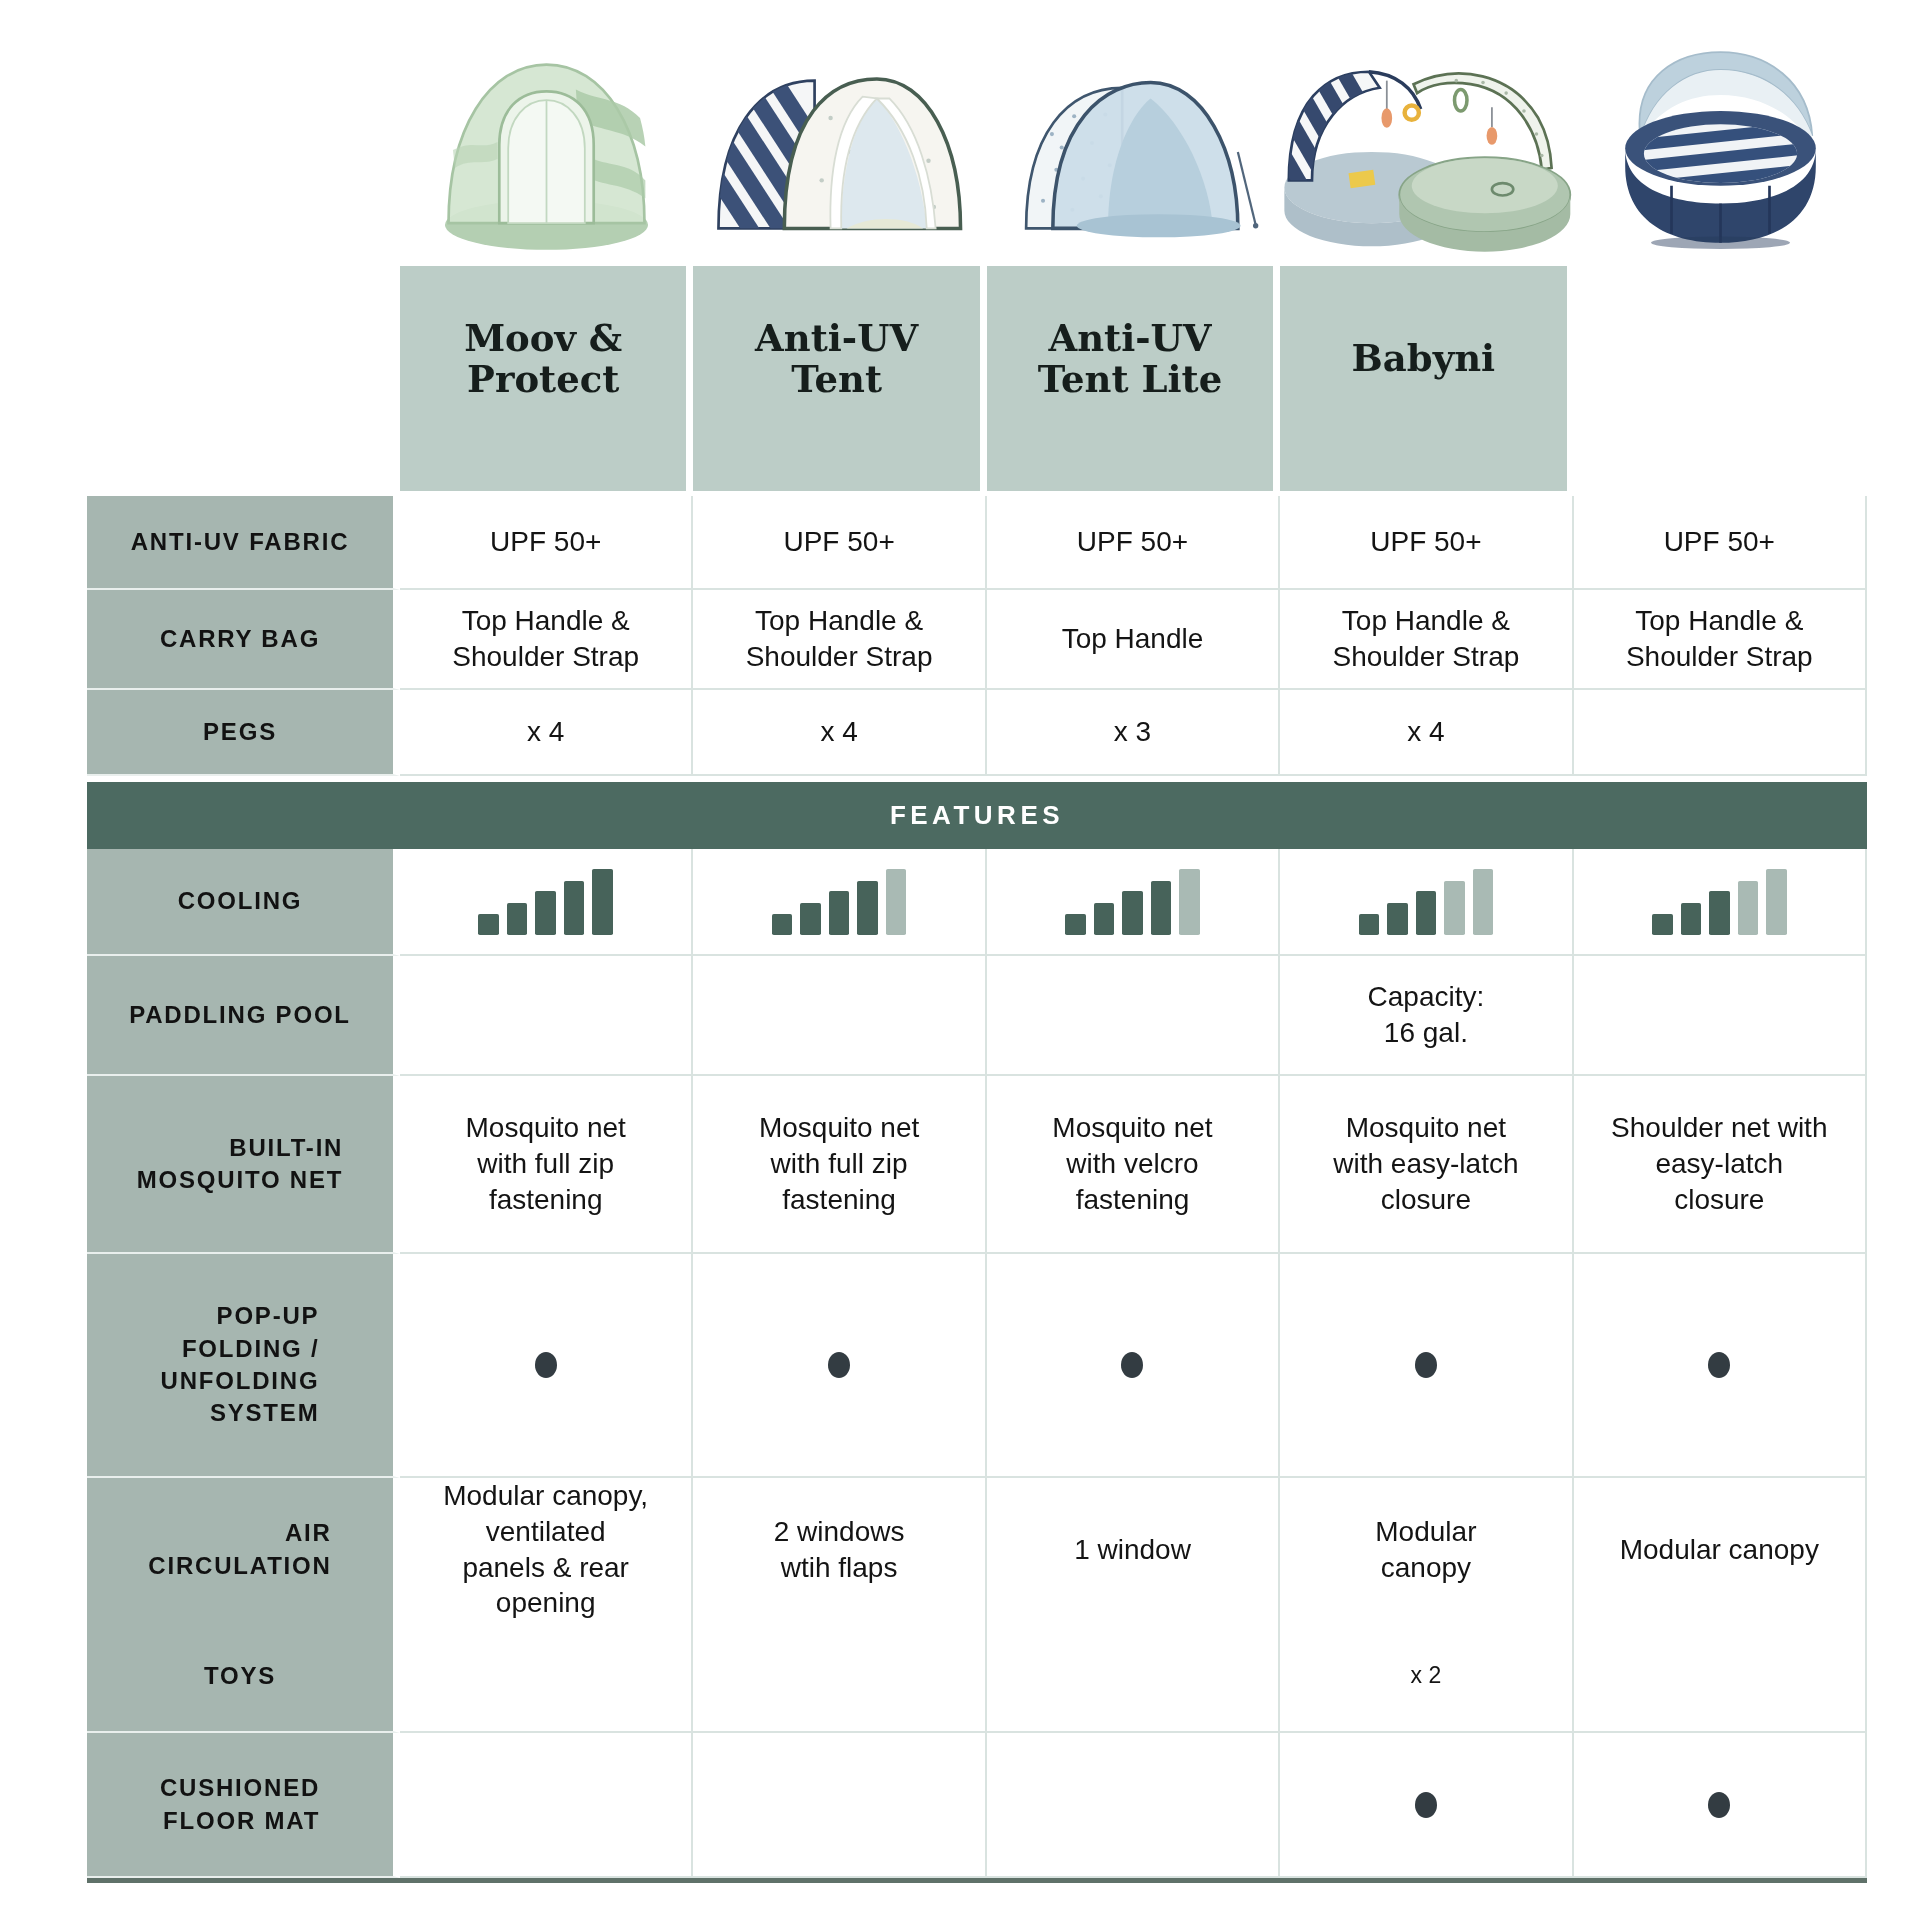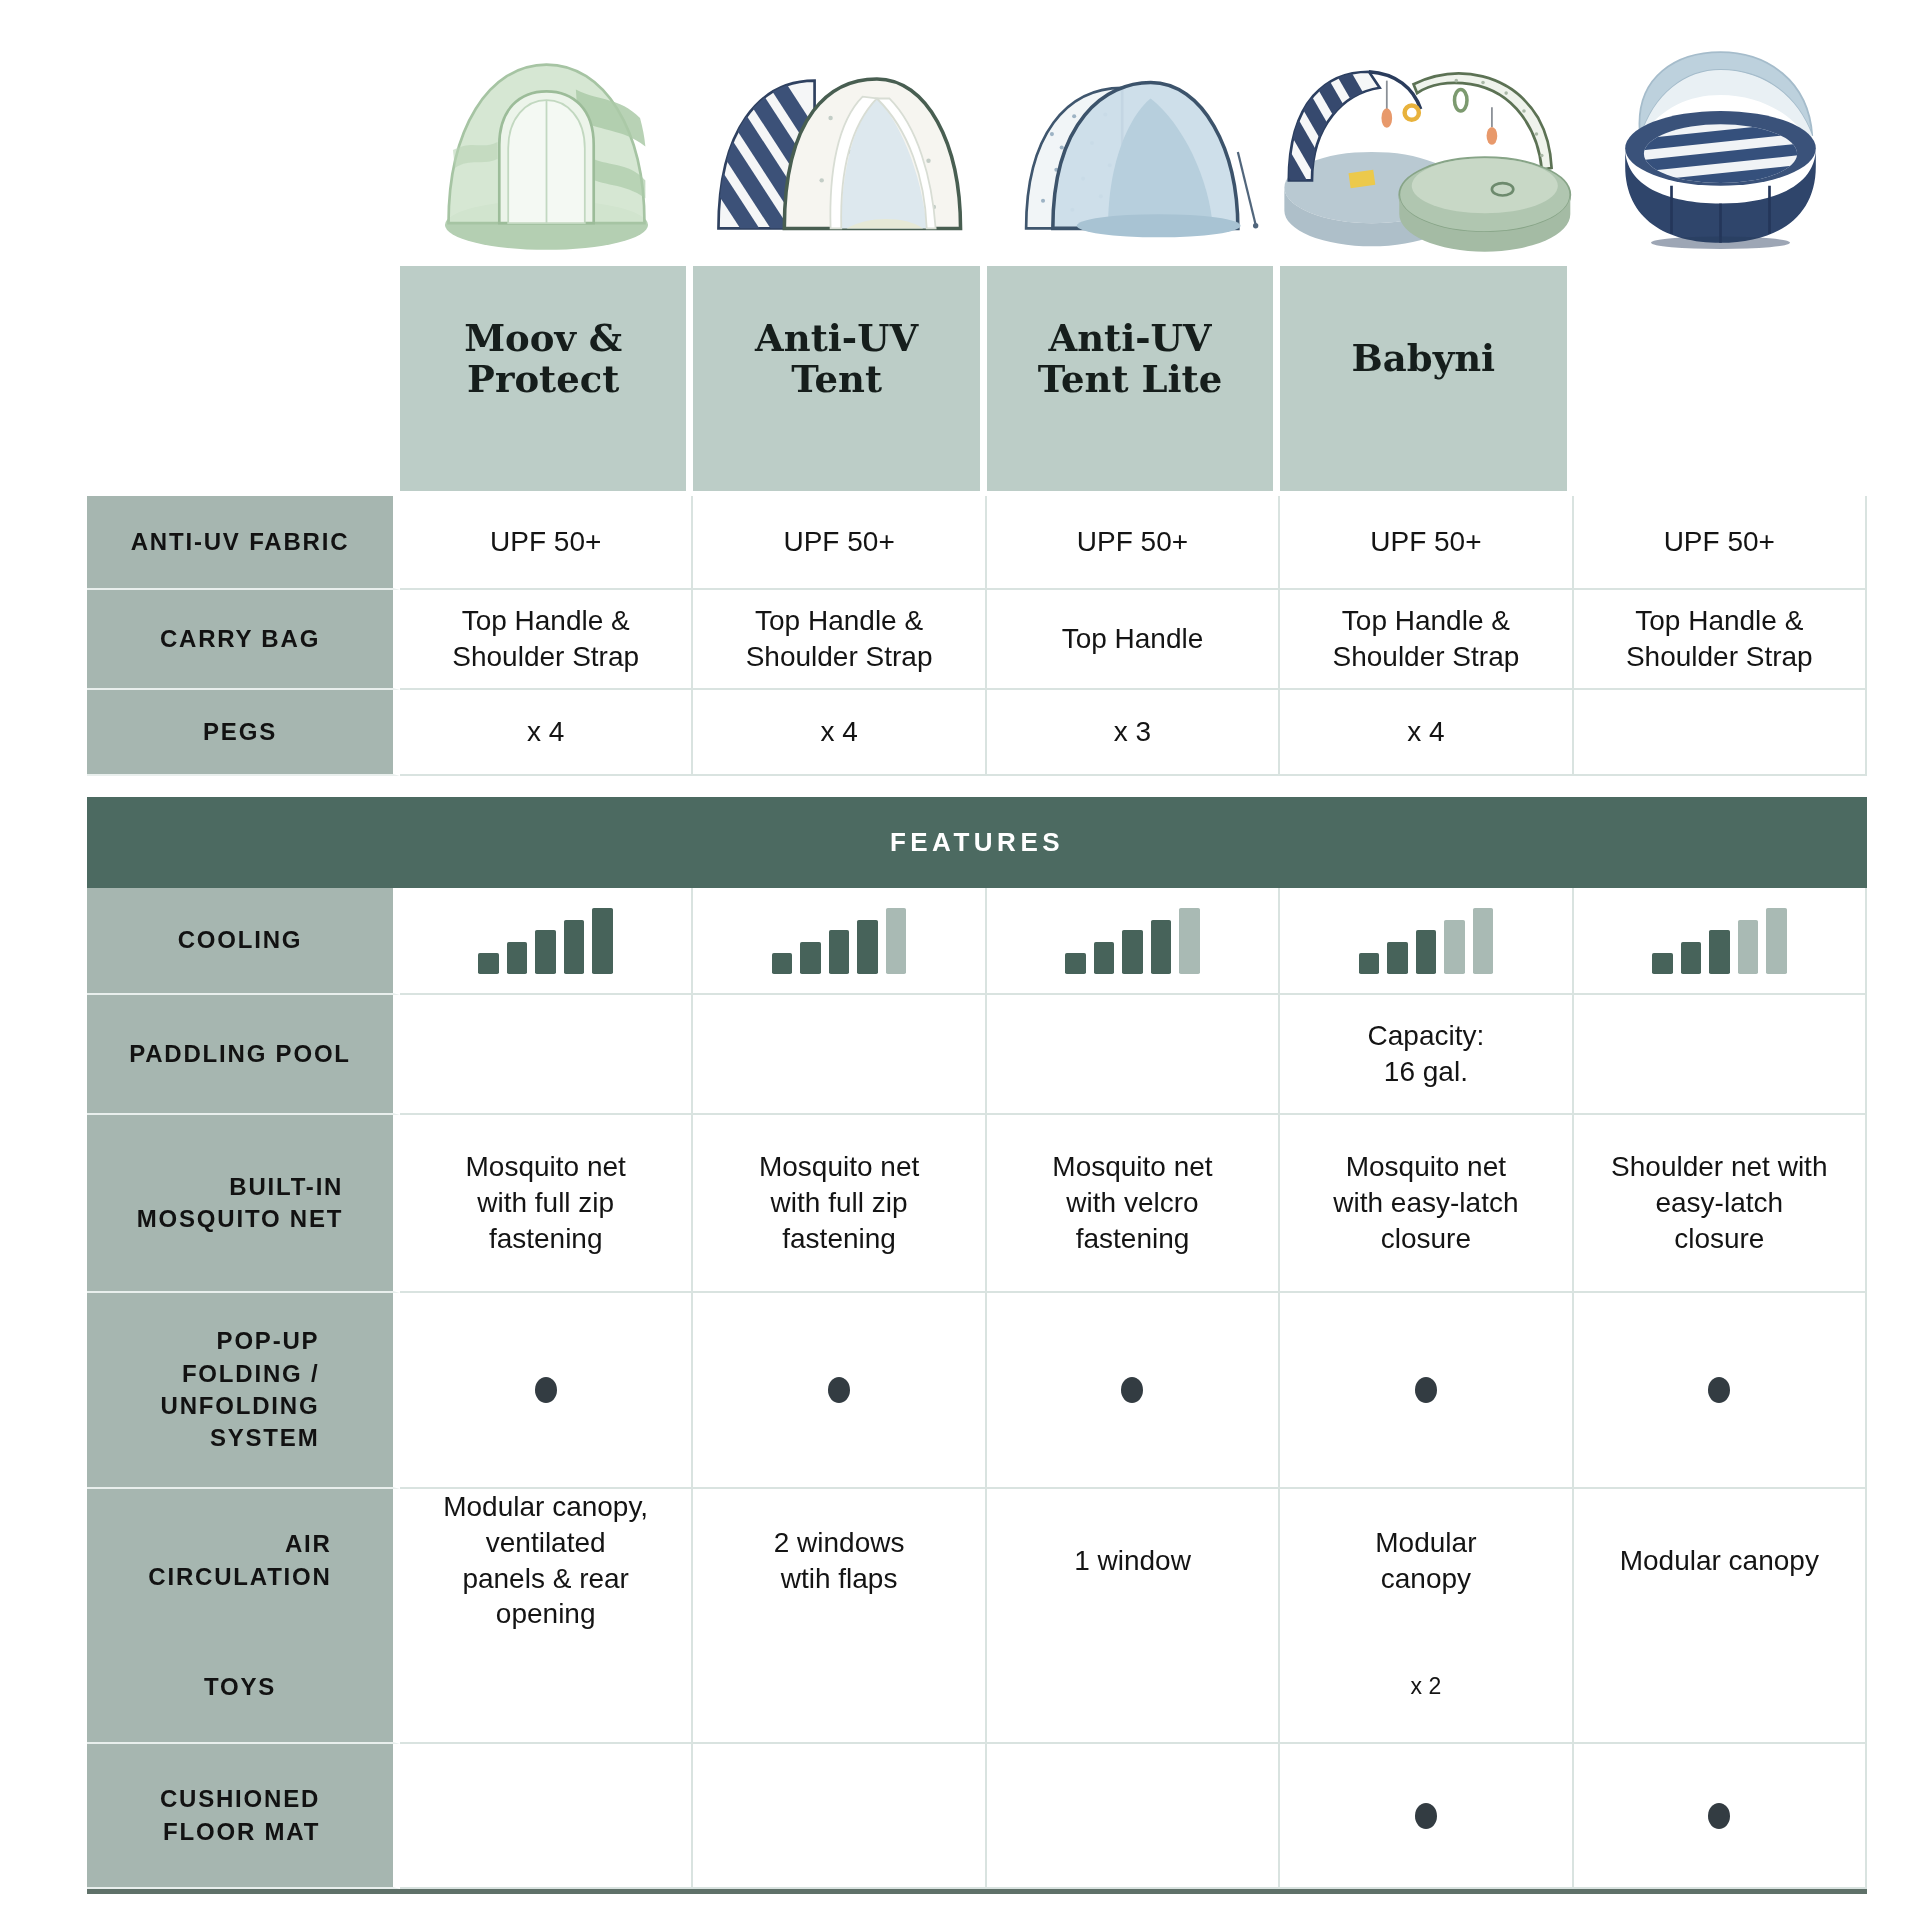--- a/index.html
+++ b/index.html
@@ -12,38 +12,38 @@
   .table{width:1780px;margin-left:87px;border-bottom:5.3px solid #5f7169;}
   .row{display:grid;grid-template-columns:313px repeat(5,1fr);}
 
   .r-header{height:230px;}
   .r-fabric{height:94px;}
   .r-carry{height:100px;}
   .r-pegs{height:86px;}
   .r-cooling{height:107px;}
   .r-pool{height:120px;}
   .r-mosquito{height:178px;}
-  .r-popup{height:196px;}
+  .r-popup{height:224px;}
   .r-air{height:143px;}
   .r-toys{height:112px;}
   .r-floormat{height:145px;}
 
   .corner{background:#ffffff;}
   .hdr{background:#bccdc7;display:flex;align-items:center;justify-content:center;text-align:center;
        font-family:"DejaVu Serif",serif;font-weight:bold;font-size:37px;line-height:1.12;color:#161e1c;
        border-right:7.1px solid #ffffff;border-bottom:5.3px solid #ffffff;padding:0 12.5px 39px;white-space:pre-line;}
   .lbl{background:#a6b6b0;display:flex;align-items:center;justify-content:center;text-align:right;
        font-weight:bold;font-size:24px;letter-spacing:1.8px;color:#121212;line-height:1.35;
        border-right:7.1px solid #ffffff;border-bottom:2.7px solid #e9efed;padding:0 14.3px;white-space:pre-line;}
   .cell{background:#ffffff;border-right:2.7px solid #d9e3e0;border-bottom:2.7px solid #d9e3e0;
         display:flex;align-items:center;justify-content:center;text-align:center;
         font-size:28px;color:#141414;line-height:1.28;padding:0 9px;white-space:pre-line;}
   .cell.small{font-size:23px;}
 
-  .features{height:91px;margin-top:21px;background:#4c6a61;color:#ffffff;display:flex;
+  .features{height:67px;margin-top:6px;background:#4c6a61;color:#ffffff;display:flex;
             align-items:center;justify-content:center;font-weight:bold;font-size:26px;letter-spacing:4.5px;}
 
   .bars{display:flex;align-items:flex-end;gap:8px;height:66px;}
   .bar{width:20.5px;border-radius:1.8px;background:#a9bab4;}
   .bar.f{background:#47635a;}
   .bar:nth-child(1){height:20.5px;}
   .bar:nth-child(2){height:32px;}
   .bar:nth-child(3){height:44px;}
   .bar:nth-child(4){height:54px;}
   .bar:nth-child(5){height:66px;}

